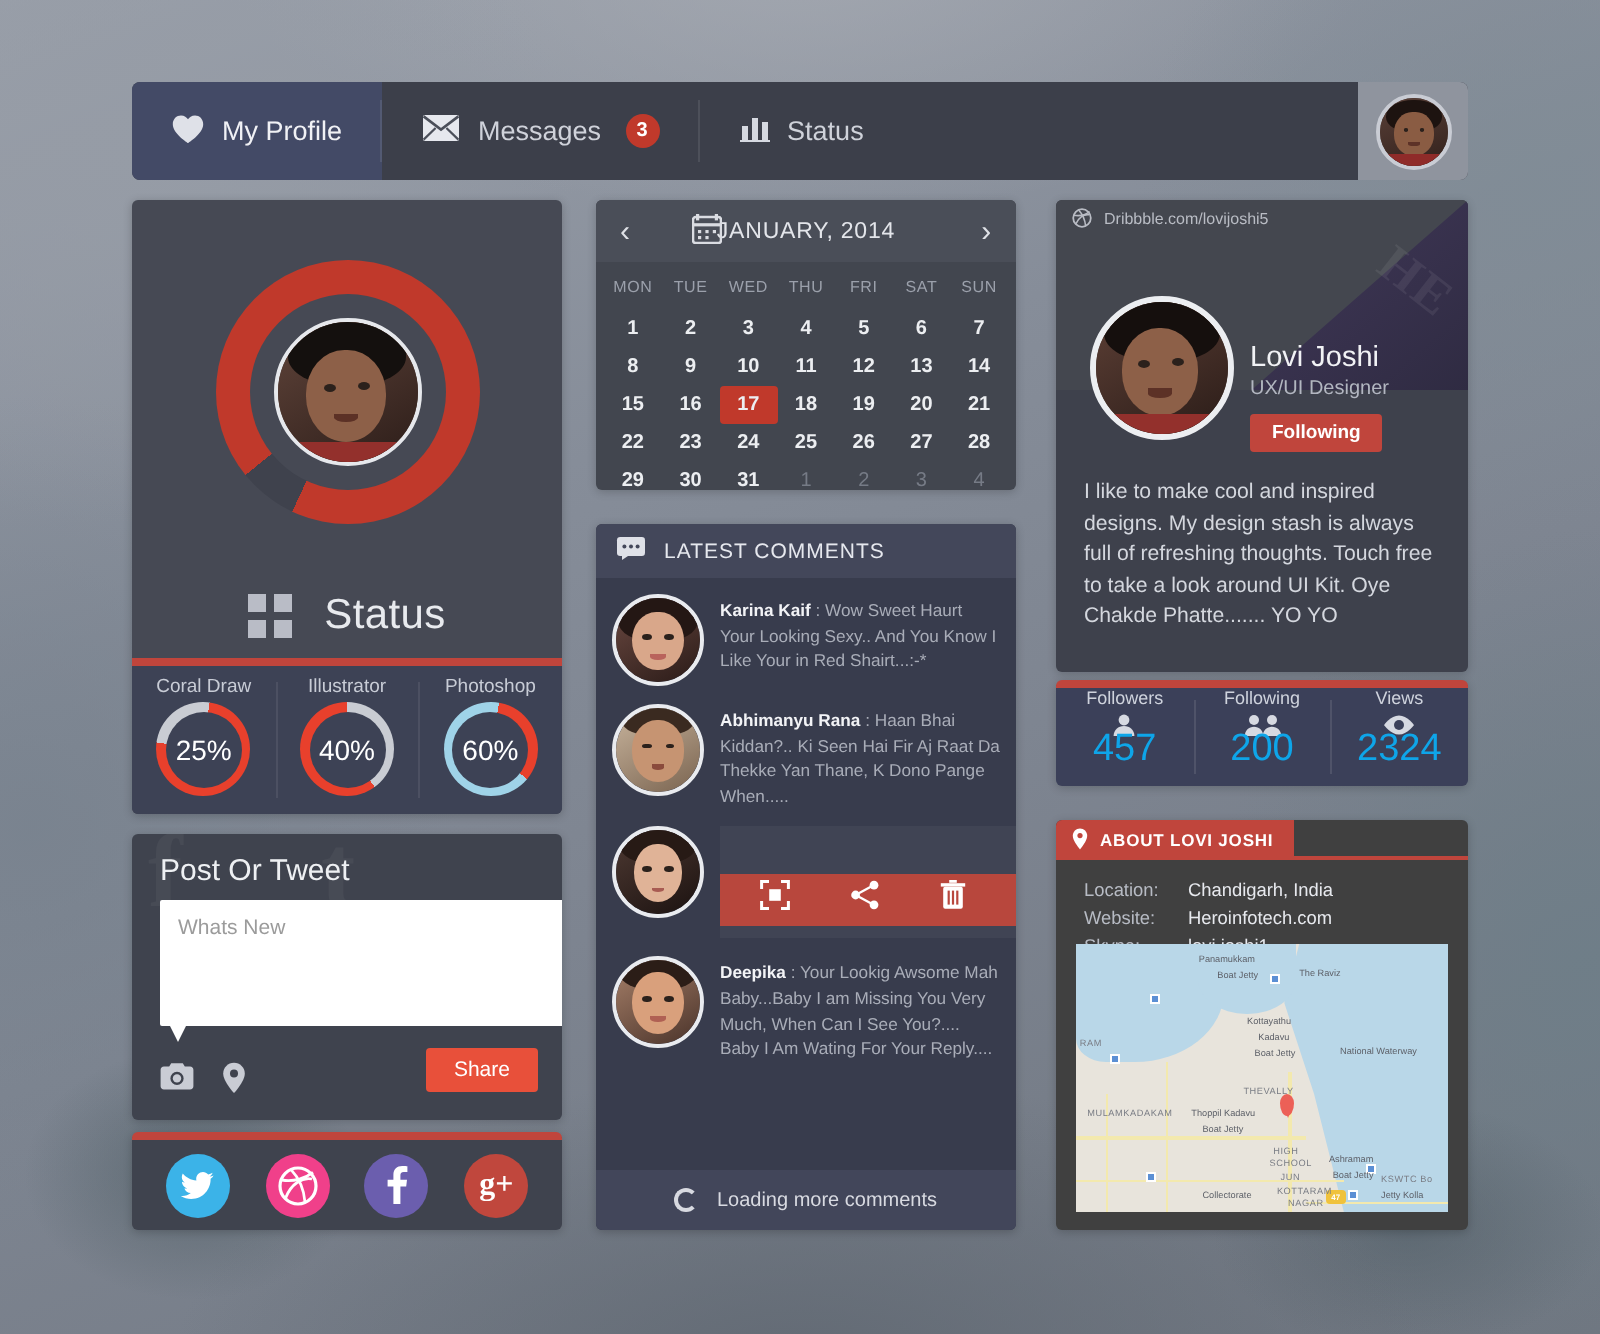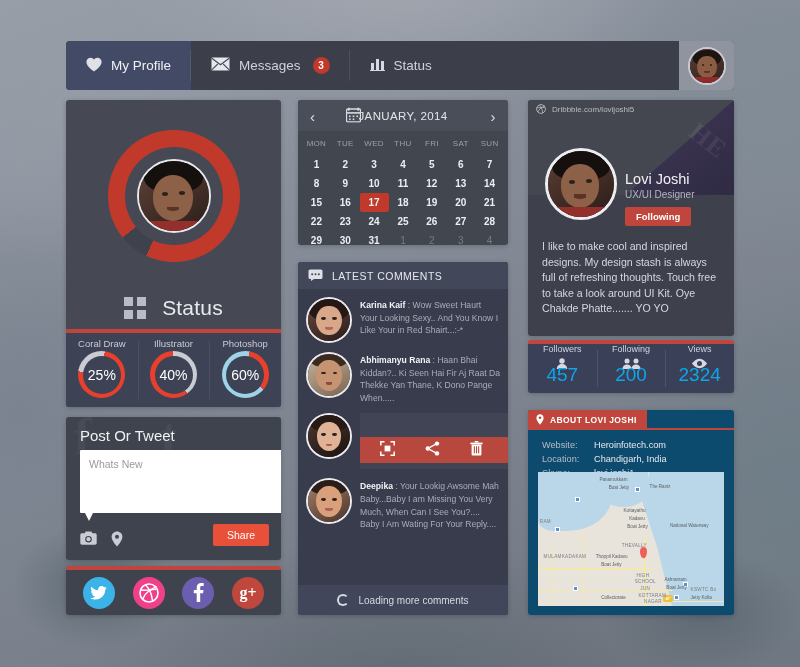--- a/index.html
+++ b/index.html
@@ -299,21 +299,21 @@
   .stat + .stat::before {
     content:""; position: absolute; left: 0; top: 6px; bottom: 6px;
     width: 1px; background: rgba(255,255,255,.1);
   }
   .stat-label { color: #cfd3dd; font-size: 9px; }
   .stat-ico { height: 11px; margin: 1px 0 0; color: #d6d9e1; }
   .stat-val { color: #0ea5e9; font-size: 19px; line-height: 19px; margin-top: -1px; }
 
   .about-card {
     left: 528px; top: 410px; width: 206px; height: 205px;
-    background: #0c4a6e; overflow: hidden;
+    background: #404040; overflow: hidden;
     box-shadow: 0 1px 5px rgba(0,0,0,.2);
   }
   .about-head { height: 20px; display: flex; position: relative; }
   .about-tab {
     background: #c0453c; color: #fff; font-size: 8.5px; font-weight: bold;
     letter-spacing: .4px; display: flex; align-items: center; gap: 6px;
     padding: 0 10px 0 8px;
   }
   .about-head::after {
     content:""; position: absolute; left: 0; right: 0; bottom: 0;
@@ -772,26 +772,26 @@
             <path fill="#fff" d="M4 0.3C2 0.3 0.4 1.9 0.4 3.9 0.4 6.6 4 10.7 4 10.7S7.6 6.6 7.6 3.9C7.6 1.9 6 0.3 4 0.3z"></path>
             <circle cx="4" cy="3.8" r="1.3" fill="#c0453c"></circle>
           </svg>
         </span>
         <span>ABOUT LOVI JOSHI</span>
       </div>
     </div>
 
     <div class="about-rows">
       <div class="about-row">
+        <span class="about-key">Location:</span>
+        <span class="about-val">Chandigarh, India</span>
+      </div>
+      <div class="about-row">
         <span class="about-key">Website:</span>
         <span class="about-val">Heroinfotech.com</span>
-      </div>
-      <div class="about-row">
-        <span class="about-key">Location:</span>
-        <span class="about-val">Chandigarh, India</span>
       </div>
       <div class="about-row">
         <span class="about-key">Skype:</span>
         <span class="about-val">lovi.joshi1</span>
       </div>
     </div>
 
     <div class="map">
 
       <div class="map-water" style="left:0;top:0;width:40%;height:44%;border-radius:0 0 60% 20%;"></div>

